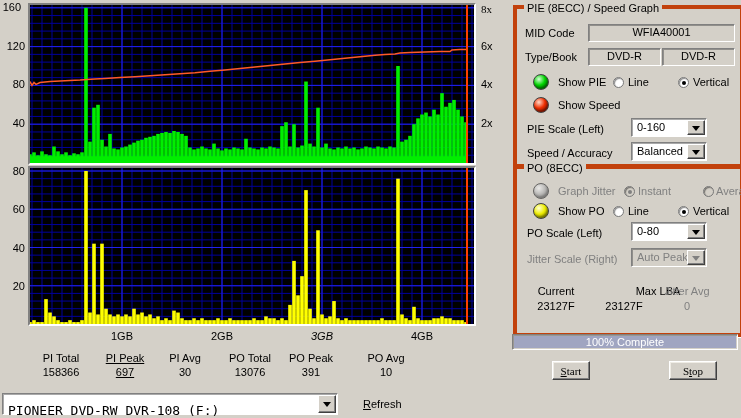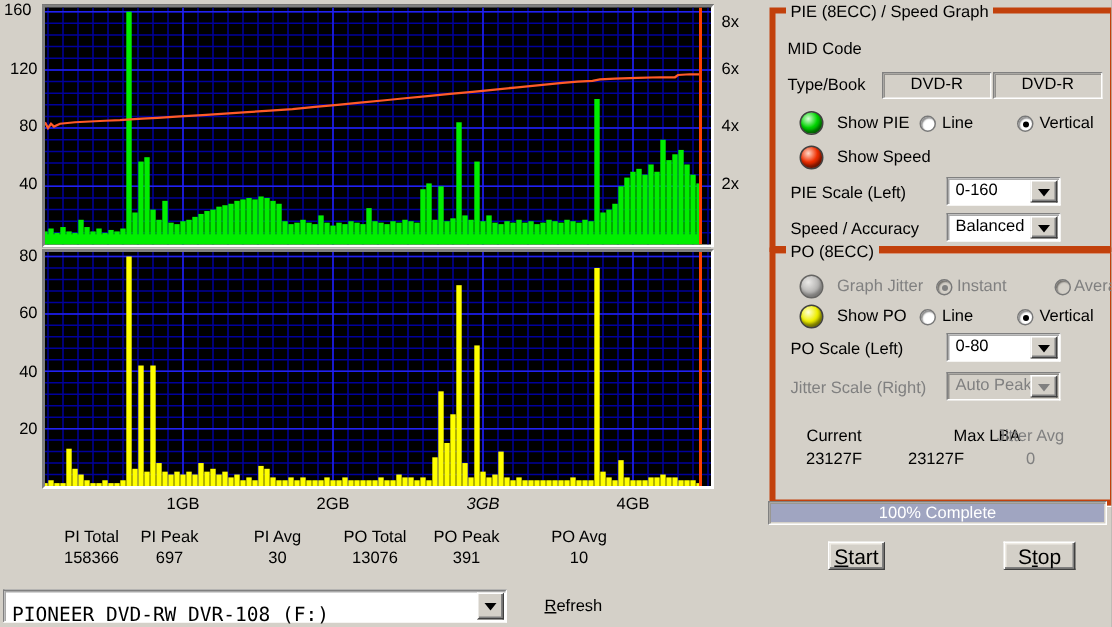--- a/index.html
+++ b/index.html
@@ -36,21 +36,21 @@
          border:1px solid #787878;box-shadow:inset 1px 1px 1px rgba(0,0,0,.45);}
   .radio.sel::after{content:"";position:absolute;left:2.5px;top:2.5px;width:4px;height:4px;border-radius:50%;background:#000;}
   .radio.off{background:#d4d0c8;}
   .radio.off.sel::after{background:#808080;}
   .progress{position:absolute;border:1px solid;border-color:#808080 #fff #fff #808080;
             box-shadow:inset 1px 1px 0 rgba(64,64,64,.4);background:#d4d0c8;}
   .progress .fill{position:absolute;inset:1px;background:#a0a5c1;color:#fff;
             text-align:center;line-height:12px;}
   .btn{position:absolute;background:#d4d0c8;border:1px solid;border-color:#fff #404040 #404040 #fff;
        box-shadow:inset -1px -1px 0 #808080,inset 1px 1px 0 #efece5;
-       font-family:Liberation Sans, sans-serif;font-size:14px;text-align:center;padding:0;cursor:default;}
+       font-family:Liberation Serif, serif;font-size:11px;text-align:center;padding:0;cursor:default;}
   .mono{font-family:"DejaVu Sans Mono",monospace;font-size:13px;}
   .stat{position:absolute;width:70px;text-align:center;line-height:14px;}
   u{text-decoration:underline;}
 </style>
 </head>
 <body>
 
 <div class="app" id="app">
 
   <div class="plot" style="left:28px;top:3px;width:444px;height:158px;">
@@ -430,21 +430,21 @@
         <rect x="434.20000000000005" y="154.0875" width="3.6" height="1.9125" fill="#ffff00"></rect>
         <line x1="437" y1="0" x2="437" y2="156" stroke="#ff4000" stroke-width="2"></line>
       </svg>
   </div>
 
   <div id="stats">
       <div class="stat" style="left: 26px; top: 351px;">
         <div>PI Total</div>
         <div>158366</div>
       </div>
-      <div class="stat" style="left: 78px; top: 351px;">
+      <div class="stat" style="left: 90px; top: 351px; text-decoration: underline;">
         <div>PI Peak</div>
         <div>697</div>
       </div>
       <div class="stat" style="left: 150px; top: 351px;">
         <div>PI Avg</div>
         <div>30</div>
       </div>
       <div class="stat" style="left: 215px; top: 351px;">
         <div>PO Total</div>
         <div>13076</div>
@@ -455,20 +455,21 @@
       </div>
       <div class="stat" style="left: 351px; top: 351px;">
         <div>PO Avg</div>
         <div>10</div>
       </div>
     </div>
 
   <div class="group" style="left:513px;top:5px;width:223px;height:155px;">
     <span class="legend">PIE (8ECC) / Speed Graph</span>
     <span class="lbl" style="left:8px;top:18px;">MID Code</span>
+    <span class="field" style="left:71px;top:15px;width:145px;height:16px;">WFIA40001</span>
     <span class="lbl" style="left:8px;top:42px;">Type/Book</span>
     <span class="field" style="left:71px;top:39px;width:71px;height:16px;">DVD-R</span>
     <span class="field" style="left:145px;top:39px;width:71px;height:16px;">DVD-R</span>
 
     <span class="led led-green" style="left:16px;top:65px;"></span>
     <span class="lbl" style="left:41px;top:67px;">Show PIE</span>
     <span class="radio" style="left:96px;top:68px;"></span>
     <span class="lbl" style="left:111px;top:67px;">Line</span>
     <span class="radio sel" style="left:161px;top:68px;"></span>
     <span class="lbl" style="left:176px;top:67px;">Vertical</span>
@@ -546,21 +547,21 @@
     <span class="cbtn">
         <i class="arr"></i>
       </span>
   </span>
   <span class="lbl" style="left:363px;top:398px;"><u>R</u>efresh</span>
 
 <span class="tick r" style="left: 0px; top: 0.8px; width: 21px;">160</span>
     <span class="tick r" style="left: 0px; top: 39.6px; width: 25px;">120</span>
     <span class="tick r" style="left: 0px; top: 78.4px; width: 25px;">80</span>
     <span class="tick r" style="left: 0px; top: 117.2px; width: 25px;">40</span>
-    <span class="tick " style="left: 481px; top: 9px; width: 22px;">8x</span>
+    <span class="tick " style="left: 481px; top: 3px; width: 22px; font-family: Liberation Serif, serif;">8x</span>
     <span class="tick " style="left: 481px; top: 39.6px; width: 22px;">6x</span>
     <span class="tick " style="left: 481px; top: 78.4px; width: 22px;">4x</span>
     <span class="tick " style="left: 481px; top: 117.2px; width: 22px;">2x</span>
     <span class="tick r" style="left: 0px; top: 165px; width: 25px;">80</span>
     <span class="tick r" style="left: 0px; top: 203.25px; width: 25px;">60</span>
     <span class="tick r" style="left: 0px; top: 241.5px; width: 25px;">40</span>
     <span class="tick r" style="left: 0px; top: 279.75px; width: 25px;">20</span>
     <span class="tick c" style="left: 102px; top: 330px; width: 40px;">1GB</span>
     <span class="tick c" style="left: 202px; top: 330px; width: 40px;">2GB</span>
     <span class="tick c" style="left: 302px; top: 330px; width: 40px; font-style: italic;">3GB</span>

